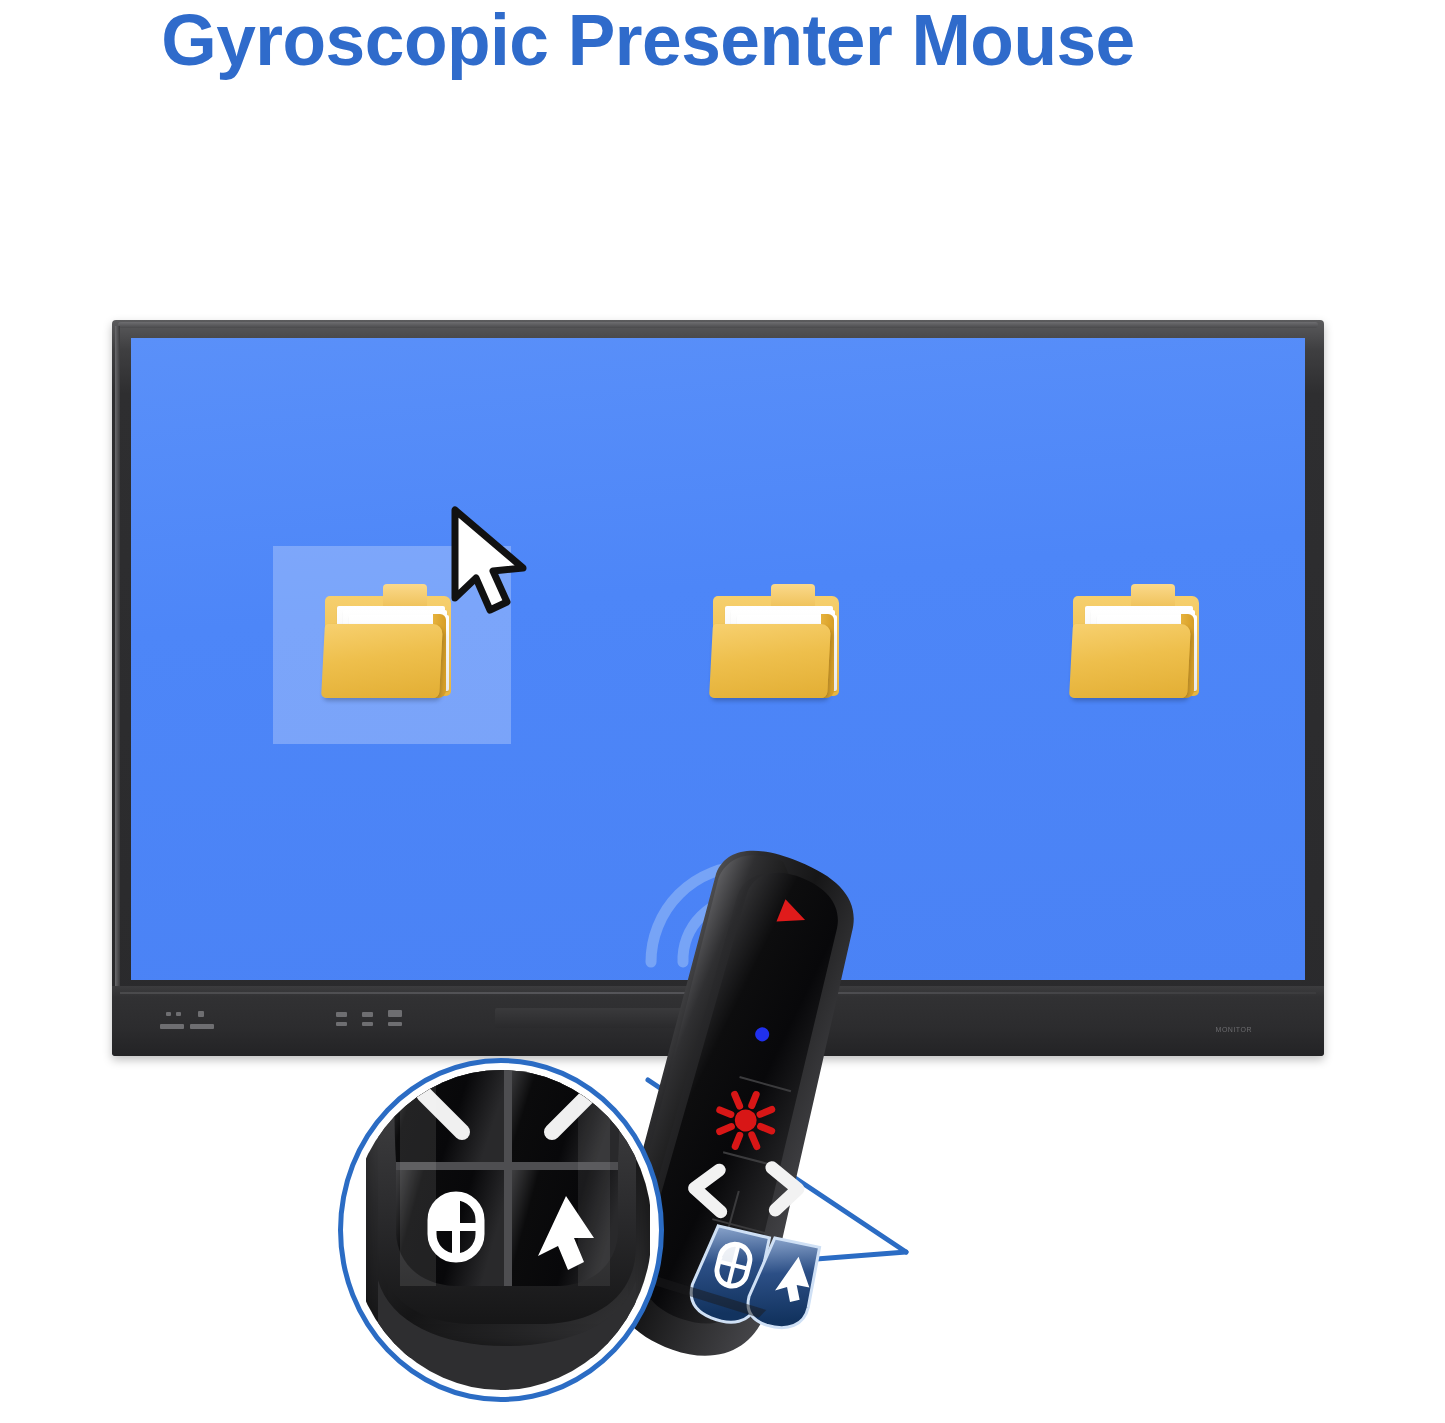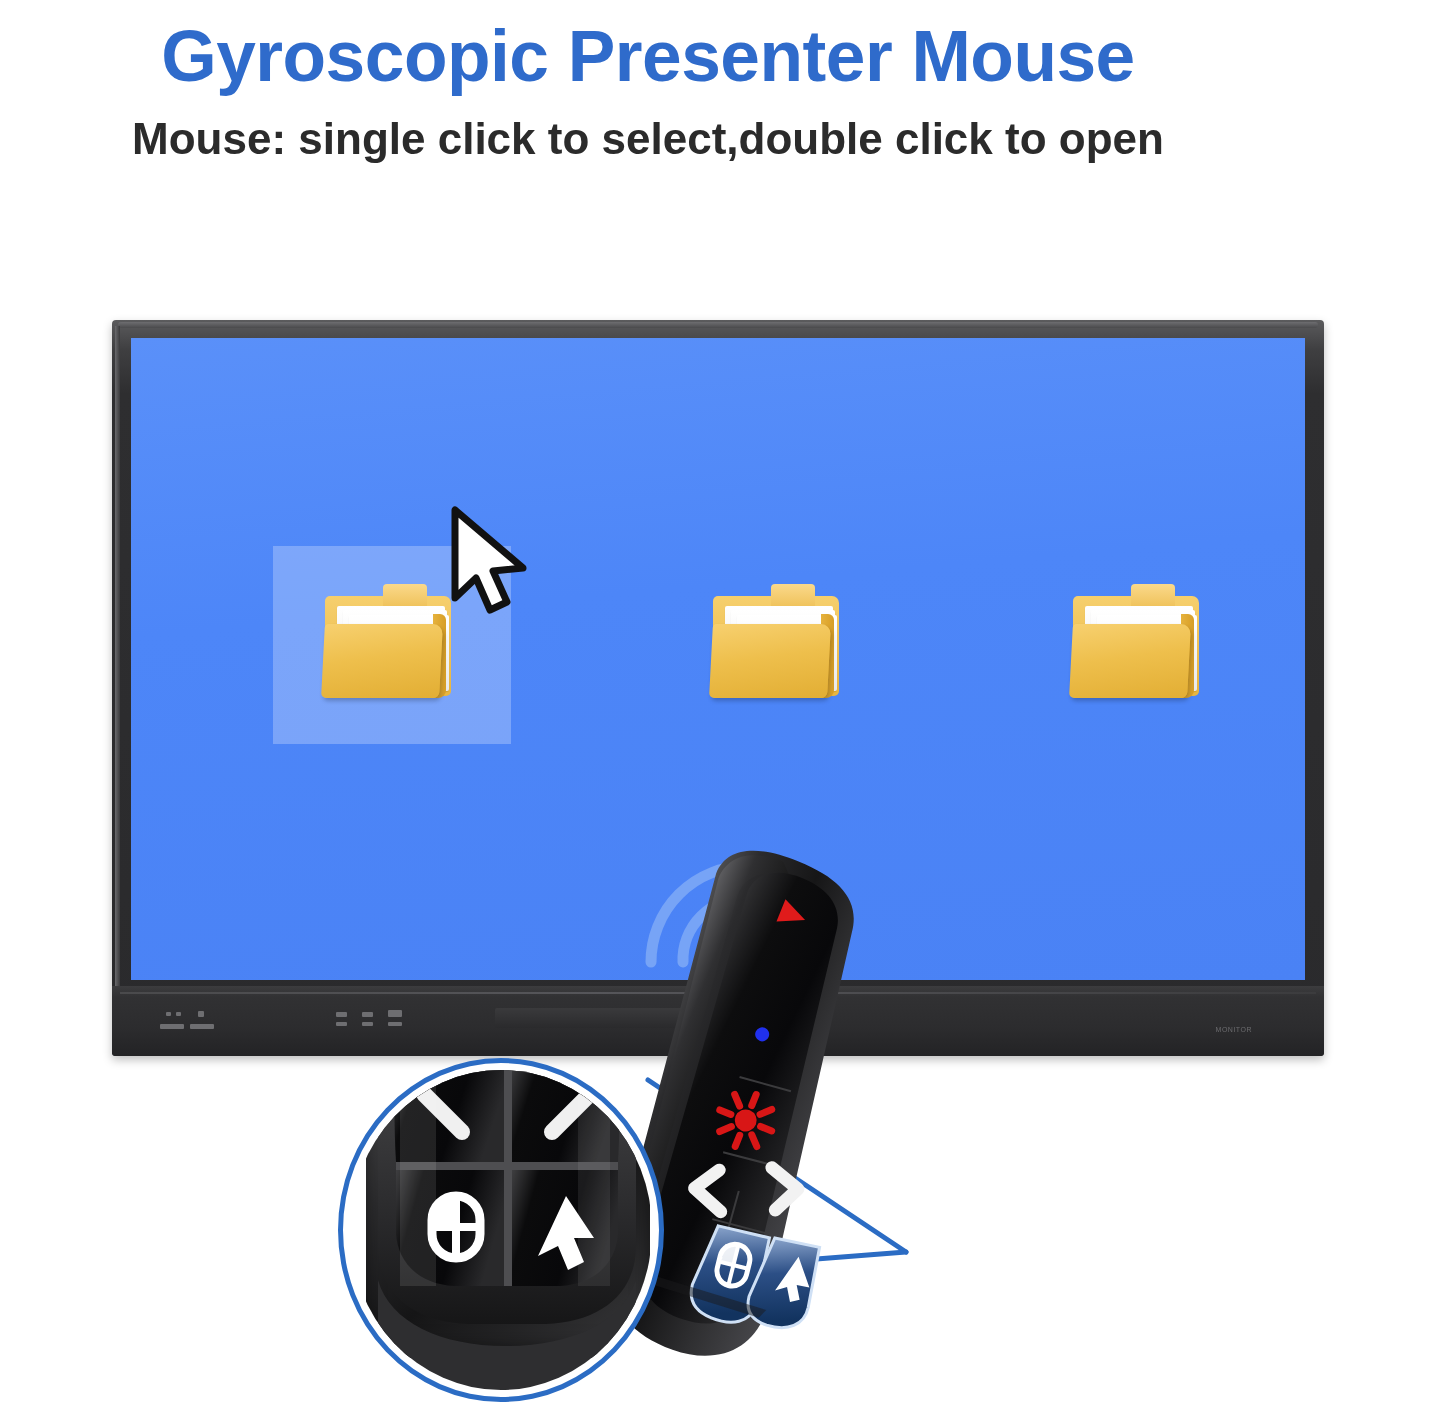--- a/index.html
+++ b/index.html
@@ -12,21 +12,21 @@
     height: 1423px;
     position: relative;
     overflow: hidden;
     font-family: "Liberation Sans", sans-serif;
   }
 
   
   .heading-block {
     position: absolute;
     left: 0;
-    top: 16px;
+    top: 0;
     width: 1296px;
     text-align: center;
   }
   .main-title {
     font-family: "Liberation Sans", sans-serif;
     font-weight: bold;
     font-size: 72px;
     line-height: 76px;
     color: #2f6bcb;
     letter-spacing: -0.5px;
@@ -271,21 +271,20 @@
     pointer-events: none;
   }
 
   .nowrap { white-space: nowrap; }
 </style>
 </head>
 <body>
 
 <div class="heading-block">
   <div class="main-title nowrap">Gyroscopic Presenter Mouse</div>
-  <div class="sub-line first nowrap">Mouse: single click to select,double click to open</div>
 </div>
 
 <div class="monitor">
   <div class="monitor-frame"></div>
   <div class="bezel-top-hl"></div>
   <div class="bezel-left-hl"></div>
 
   <div class="screen">
 
     <div class="icon-cell sel-bg" style="left:142px; top:208px;"></div>

